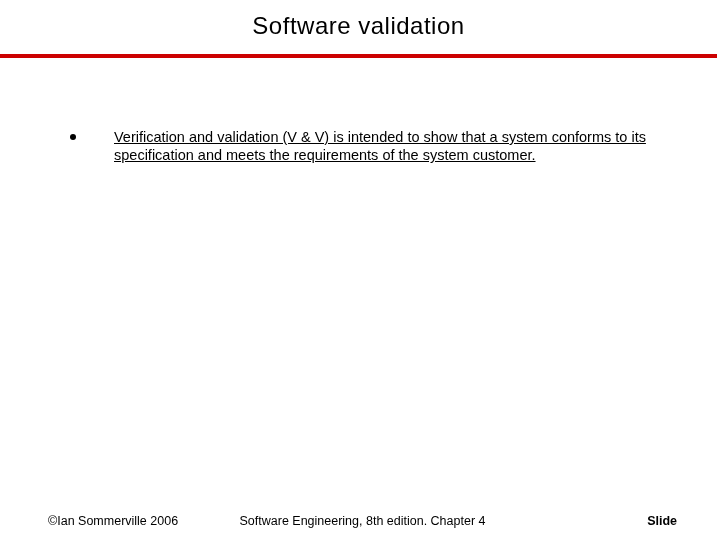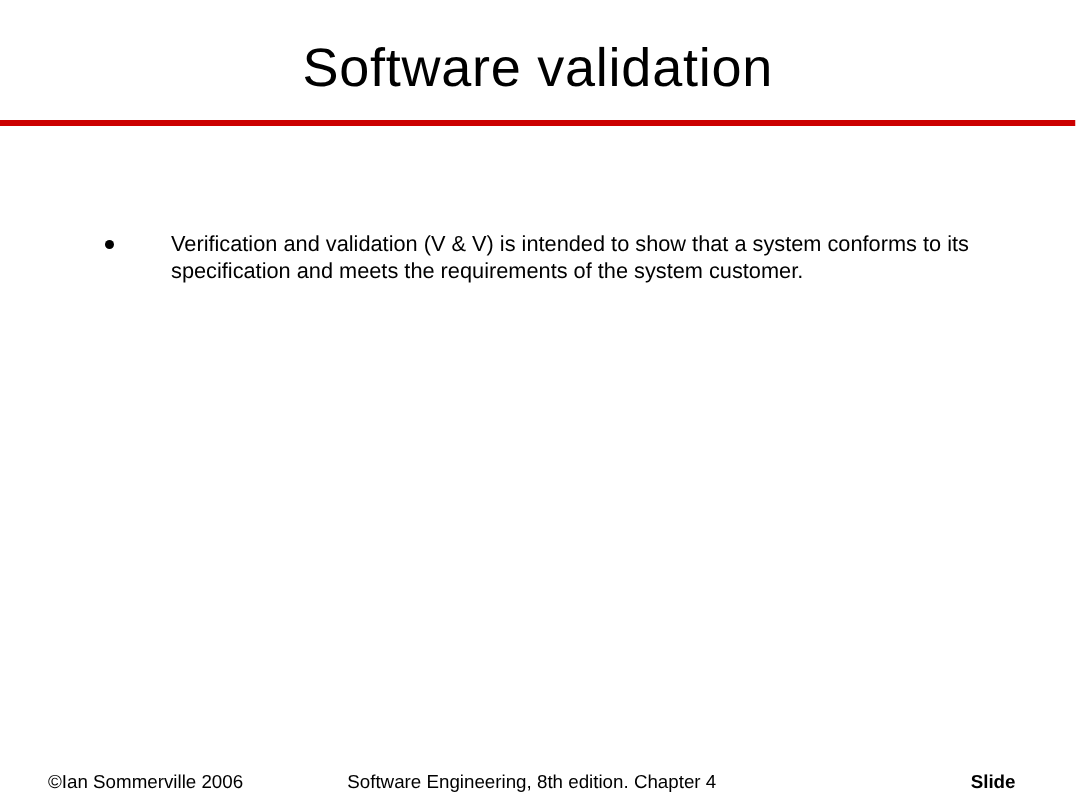--- a/index.html
+++ b/index.html
@@ -13,35 +13,36 @@
     overflow: hidden;
   }
   .slide {
     position: relative;
     width: 717px;
     height: 538px;
     box-sizing: border-box;
   }
   .title {
     text-align: center;
-    font-size: 36px;
+    font-size: 24px;
     font-weight: 400;
-    padding-top: 24px;
+    padding-top: 12px;
     padding-bottom: 14px;
     letter-spacing: 0.5px;
   }
   .rule {
     height: 4px;
     background: #cc0000;
     width: 100%;
     margin: 0;
     border: none;
   }
   .body {
     padding: 70px 28px 0 70px;
+    text-decoration: underline;
   }
   .bullet-row {
     display: flex;
     align-items: flex-start;
     margin-bottom: 34px;
   }
   .bullet-dot {
     flex: 0 0 auto;
     width: 6px;
     height: 6px;
@@ -51,21 +52,21 @@
     margin-right: 38px;
   }
   .bullet-text {
     flex: 1 1 auto;
     font-size: 14.5px;
     line-height: 1.25;
   }
   .footer {
     position: absolute;
     bottom: 10px;
-    left: 32px;
+    left: 48px;
     right: 40px;
     display: flex;
     justify-content: space-between;
     align-items: flex-end;
     font-size: 12.5px;
   }
   .footer-left {
     text-align: left;
   }
   .footer-center {

